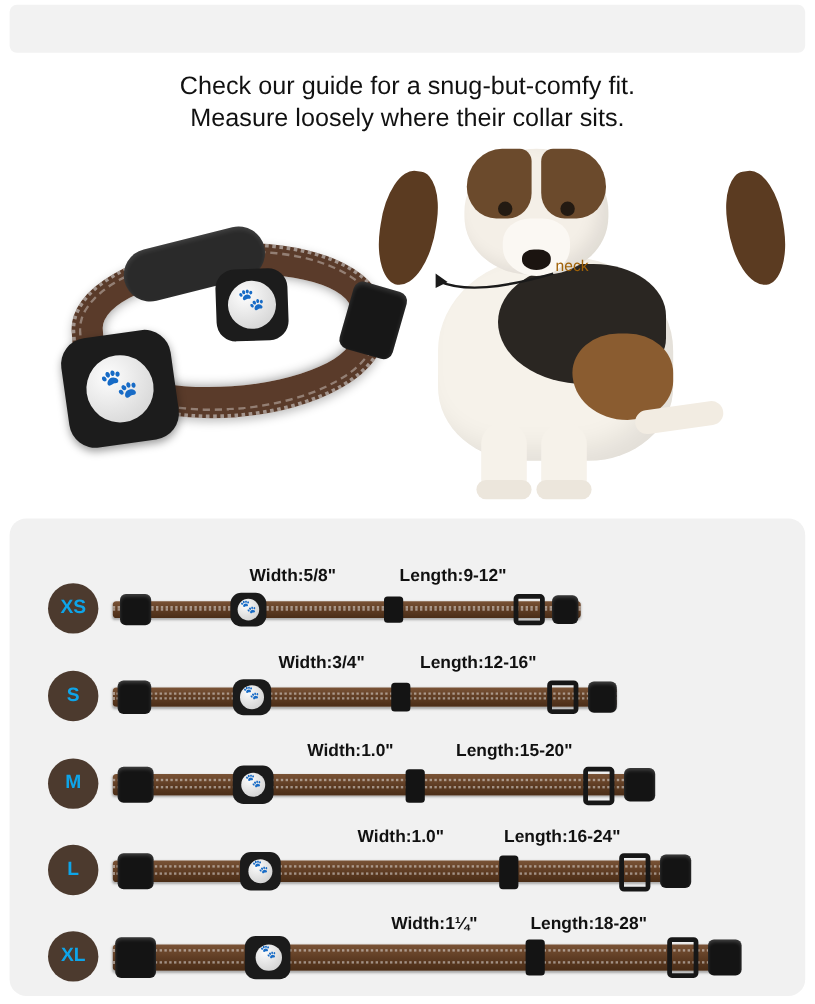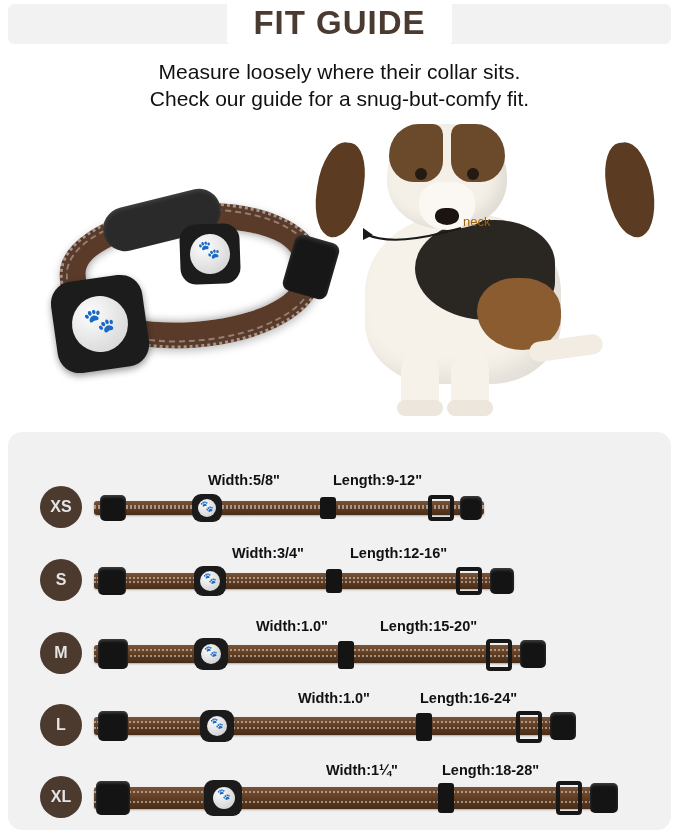--- a/index.html
+++ b/index.html
@@ -332,21 +332,21 @@
     height: 72px;
   }
   .size-badge {
     position: absolute;
     left: 32px;
     top: 14px;
     width: 42px;
     height: 42px;
     border-radius: 50%;
     background: #4c3a2e;
-    color: #e5e5e5;
+    color: #0ea5e9;
     font-size: 16px;
     font-weight: bold;
     display: flex;
     align-items: center;
     justify-content: center;
   }
   .strap {
     position: absolute;
     top: 27px;
     left: 86px;
@@ -422,28 +422,25 @@
     font-weight: bold;
     color: #111;
     white-space: nowrap;
   }
 </style>
 </head>
 <body>
 
 <div class="header-band">
   <div class="band-bg"></div>
-  <div class="header-title">
-    <span class="title-box">FIT GUIDE</span>
-  </div>
 </div>
 
 <div class="subtitle">
+  <div>Check our guide for a snug-but-comfy fit.</div>
   <div>Measure loosely where their collar sits.</div>
-  <div>Check our guide for a snug-but-comfy fit.</div>
 </div>
 
 <div class="photo-area">
 
   <div class="collar-photo">
     <div class="collar-ring"></div>
     <div class="collar-stripe"></div>
     <div class="collar-pad"></div>
     <div class="collar-buckle"></div>
     <div class="airtag-holder">

